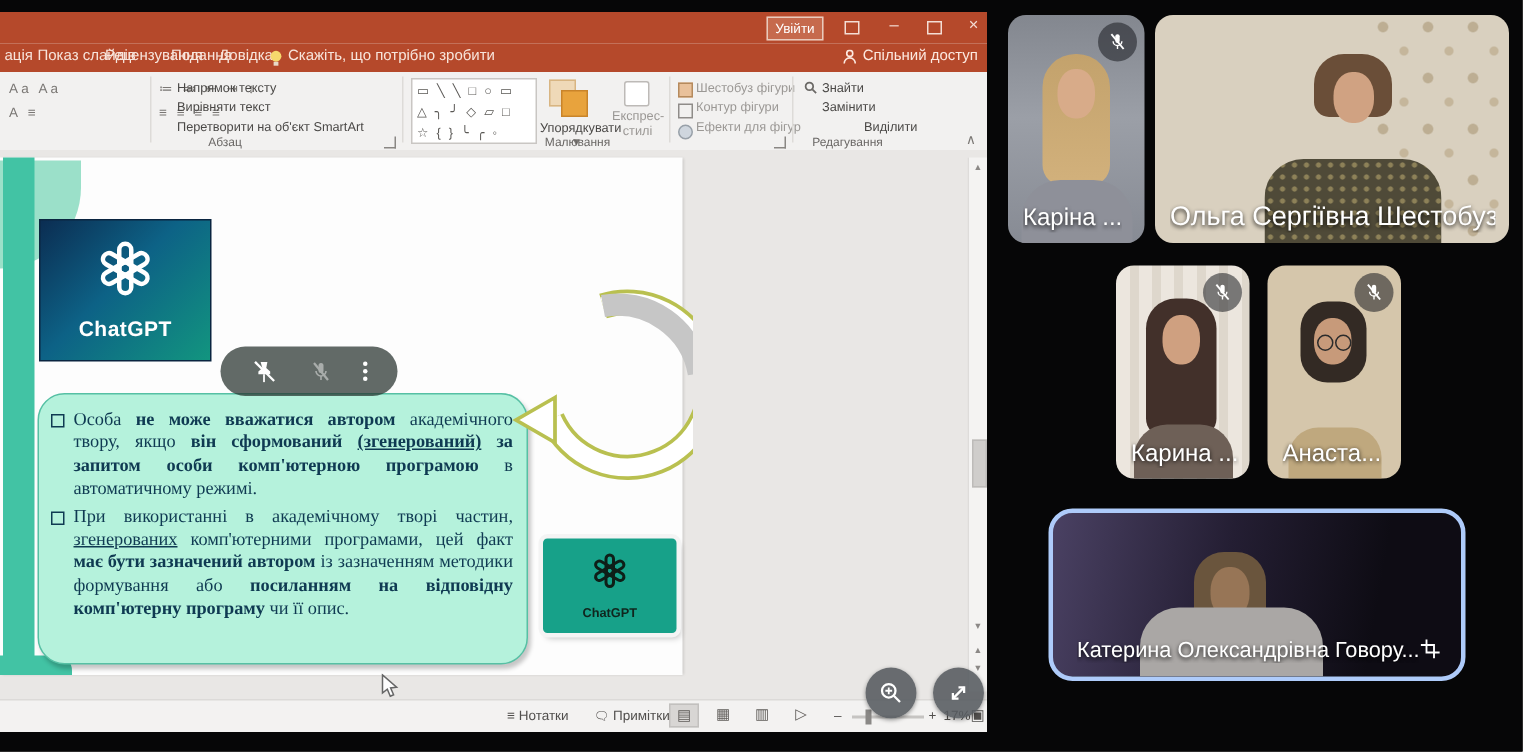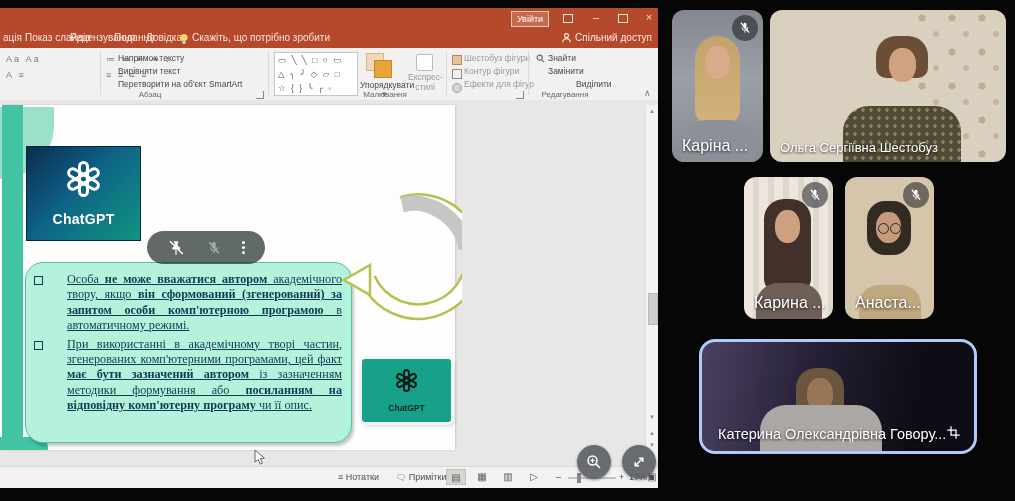--- a/index.html
+++ b/index.html
@@ -29,21 +29,21 @@
   
   .workspace{left:0;top:92px;width:658px;height:366px;background:#e9e7e5;}
   .slide{left:0;top:97px;width:455px;height:345px;background:#fdfdfd;box-shadow:1px 0 2px rgba(0,0,0,.15);}
   .serif{font-family:"Liberation Serif",serif;}
   .bubble{left:146px;top:22px;width:272px;height:131px;background:#b8eea6;border:1px solid #8fce7f;border-radius:26px;
           box-shadow:2px 3px 4px rgba(0,0,0,.25);text-align:center;color:#203a6b;box-sizing:border-box;padding:7px 10px 0;}
   .bubble .t{font-weight:bold;font-size:15px;line-height:1.15;}
   .bubble .law{font-size:13.5px;margin-top:2px;line-height:1.2;}
   .mint{left:25px;top:157px;width:327px;height:181px;background:#b5f2dc;border:1px solid #56c0a4;border-radius:18px;
         box-shadow:2px 3px 3px rgba(0,0,0,.22);box-sizing:border-box;padding:9px 9px 0 8px;color:#0f3a52;}
-  .bullet{display:flex;gap:24px;margin-bottom:3px;text-decoration:underline;}
+  .bullet{display:flex;gap:6px;margin-bottom:3px;}
   .bsq{flex:0 0 auto;width:7px;height:7px;border:1.6px solid #0f3a52;margin-top:4px;background:transparent;}
   .btext{flex:1;font-size:12.2px;line-height:1.26;text-align:justify;}
   .gptimg{left:27px;top:42px;width:113px;height:93px;background:linear-gradient(135deg,#0b2d52 0%,#0d6286 45%,#12957f 100%);
           box-shadow:0 0 0 1px #0a2540;}
   .gptimg .lbl{left:0;top:64px;width:113px;text-align:center;color:#fff;font-weight:bold;font-size:14px;letter-spacing:.3px;}
   .gptcard{left:362px;top:254px;width:89px;height:63px;background:#17a189;border-radius:3px;box-shadow:0 0 0 3px #f4f4f4,2px 3px 4px rgba(0,0,0,.25);}
   .gptcard .lbl{left:0;top:44px;width:89px;text-align:center;color:#10251d;font-weight:bold;font-size:8.5px;}
   
   .openai{position:absolute;width:44px;height:44px;}
   .openai span{position:absolute;left:50%;top:50%;width:11px;height:24px;margin:-12px 0 0 -5.5px;
@@ -337,21 +337,21 @@
       </svg>
     </div>
     <div class="name">Каріна ...</div>
   </div>
 
   <div class="abs tile tB">
     <div class="patch"></div>
     <div class="hair"></div>
     <div class="face"></div>
     <div class="torso"></div>
-    <div class="name" style="font-size:13px;">Ольга Сергіївна Шестобуз</div>
+    <div class="name" style="font-size:18px;">Ольга Сергіївна Шестобуз</div>
   </div>
 
   <div class="abs tile tD">
     <div class="hair"></div>
     <div class="face"></div>
     <div class="glass"></div>
     <div class="torso"></div>
     <div class="badge">
       <svg width="14" height="14" viewBox="0 0 24 24">
         <rect x="9.5" y="3" width="5" height="10" rx="2.5" fill="#fff"></rect>

